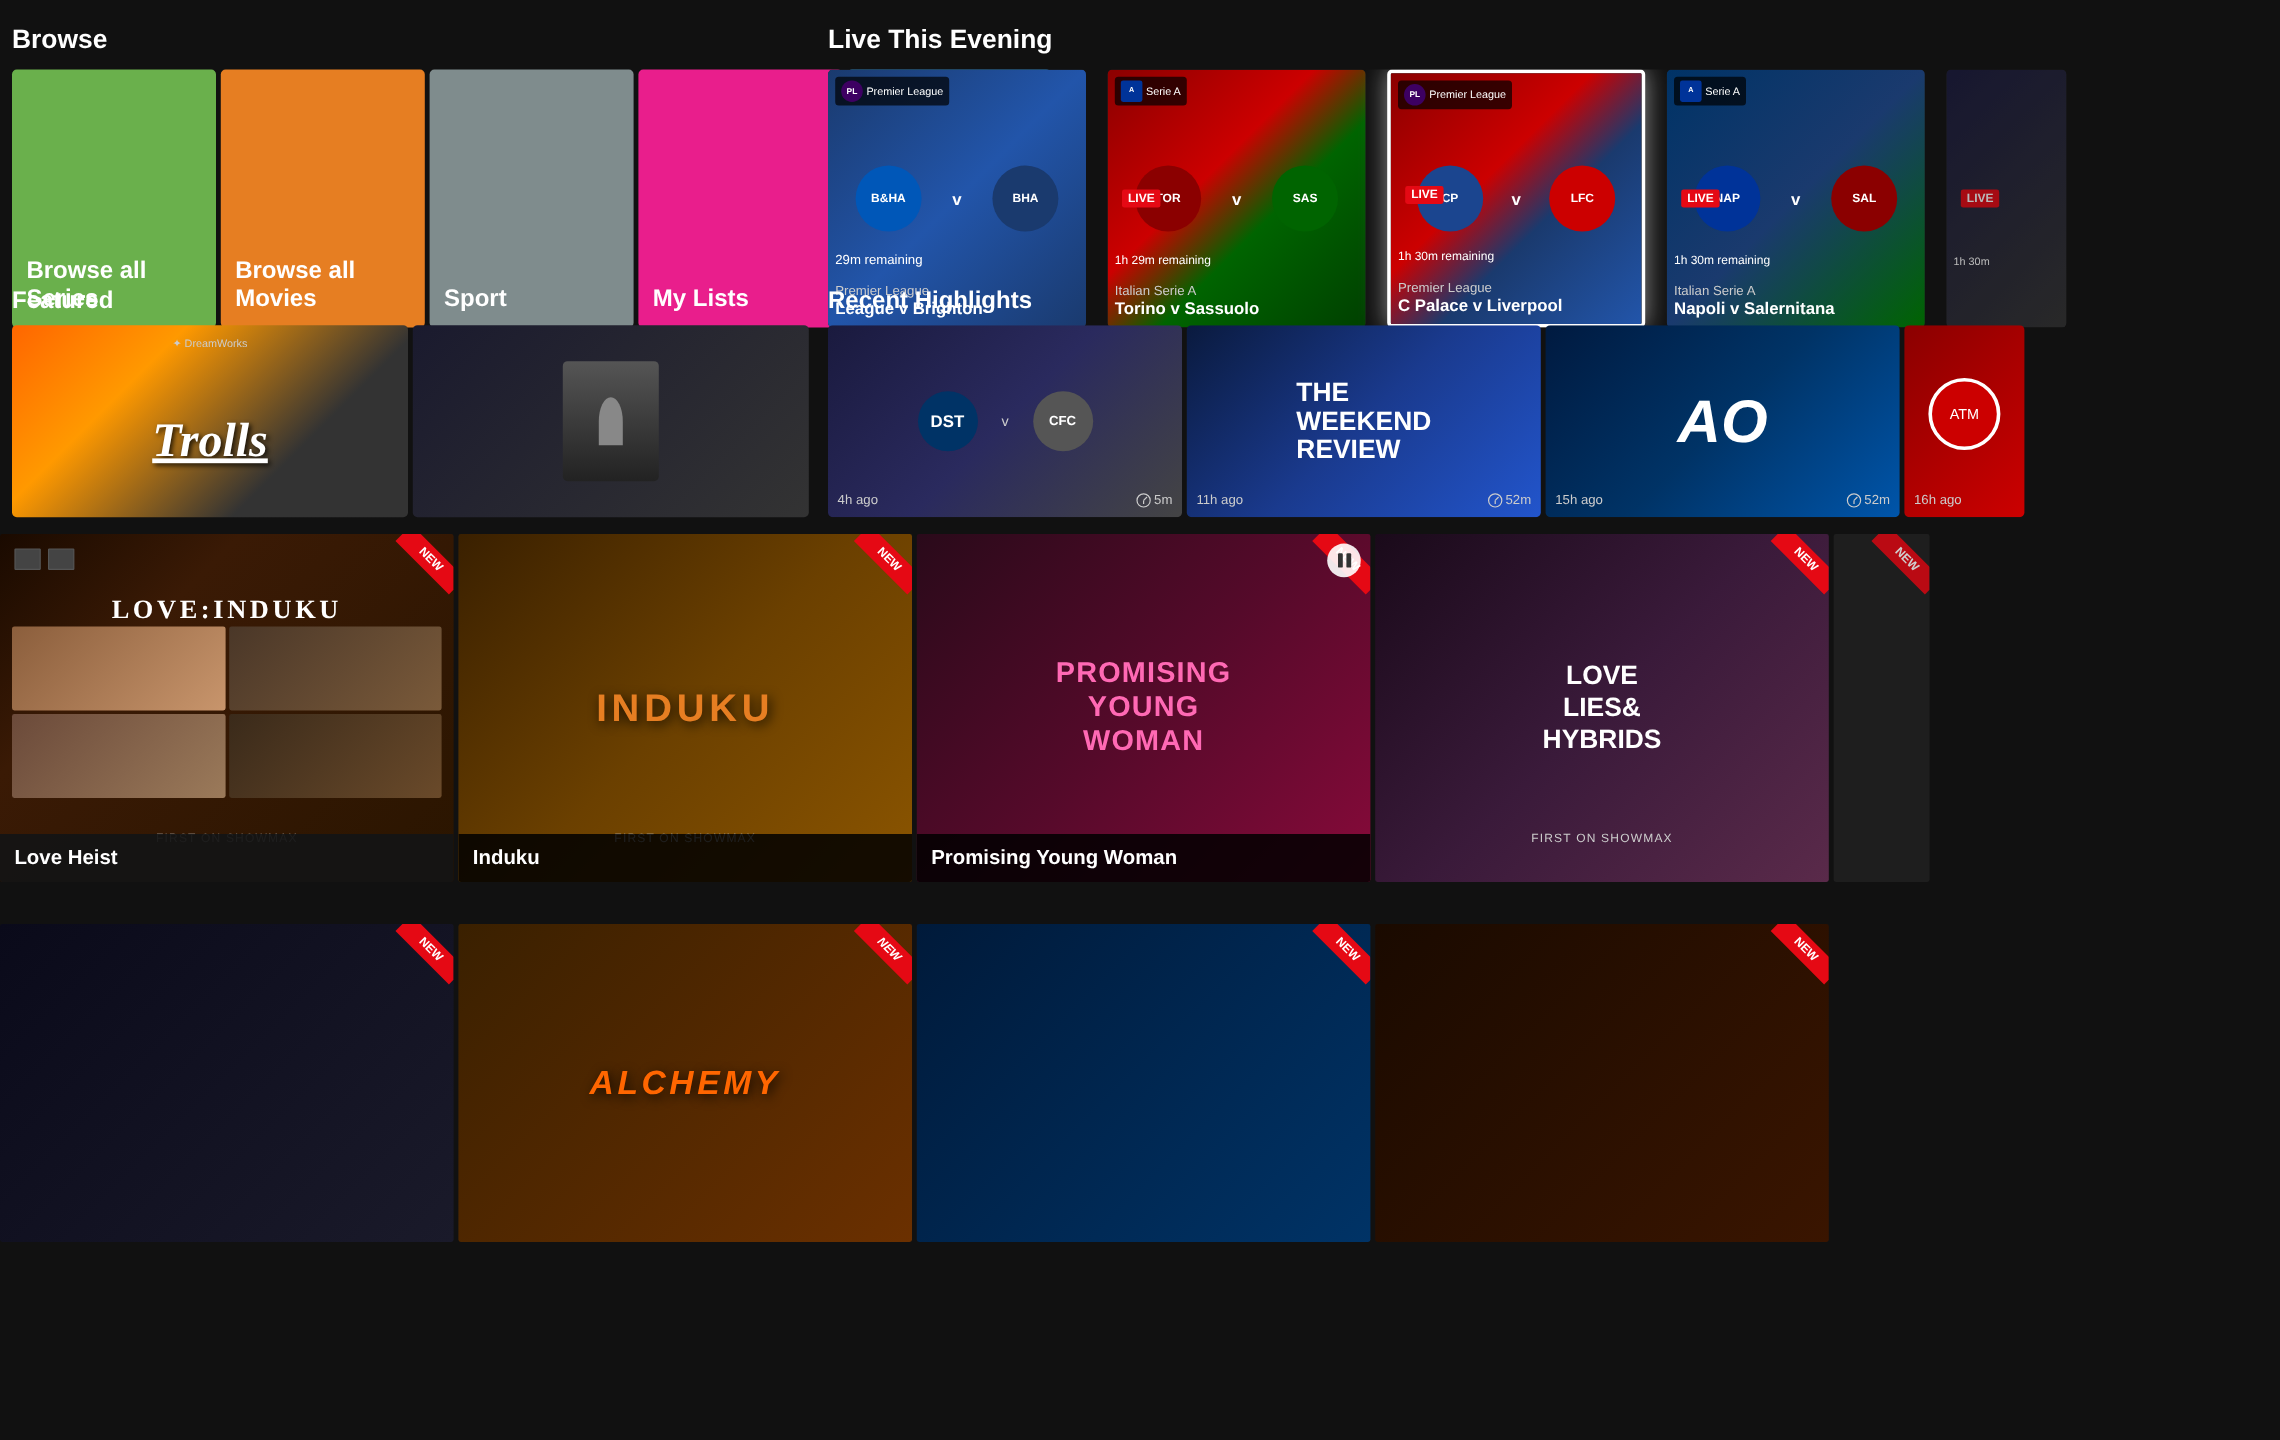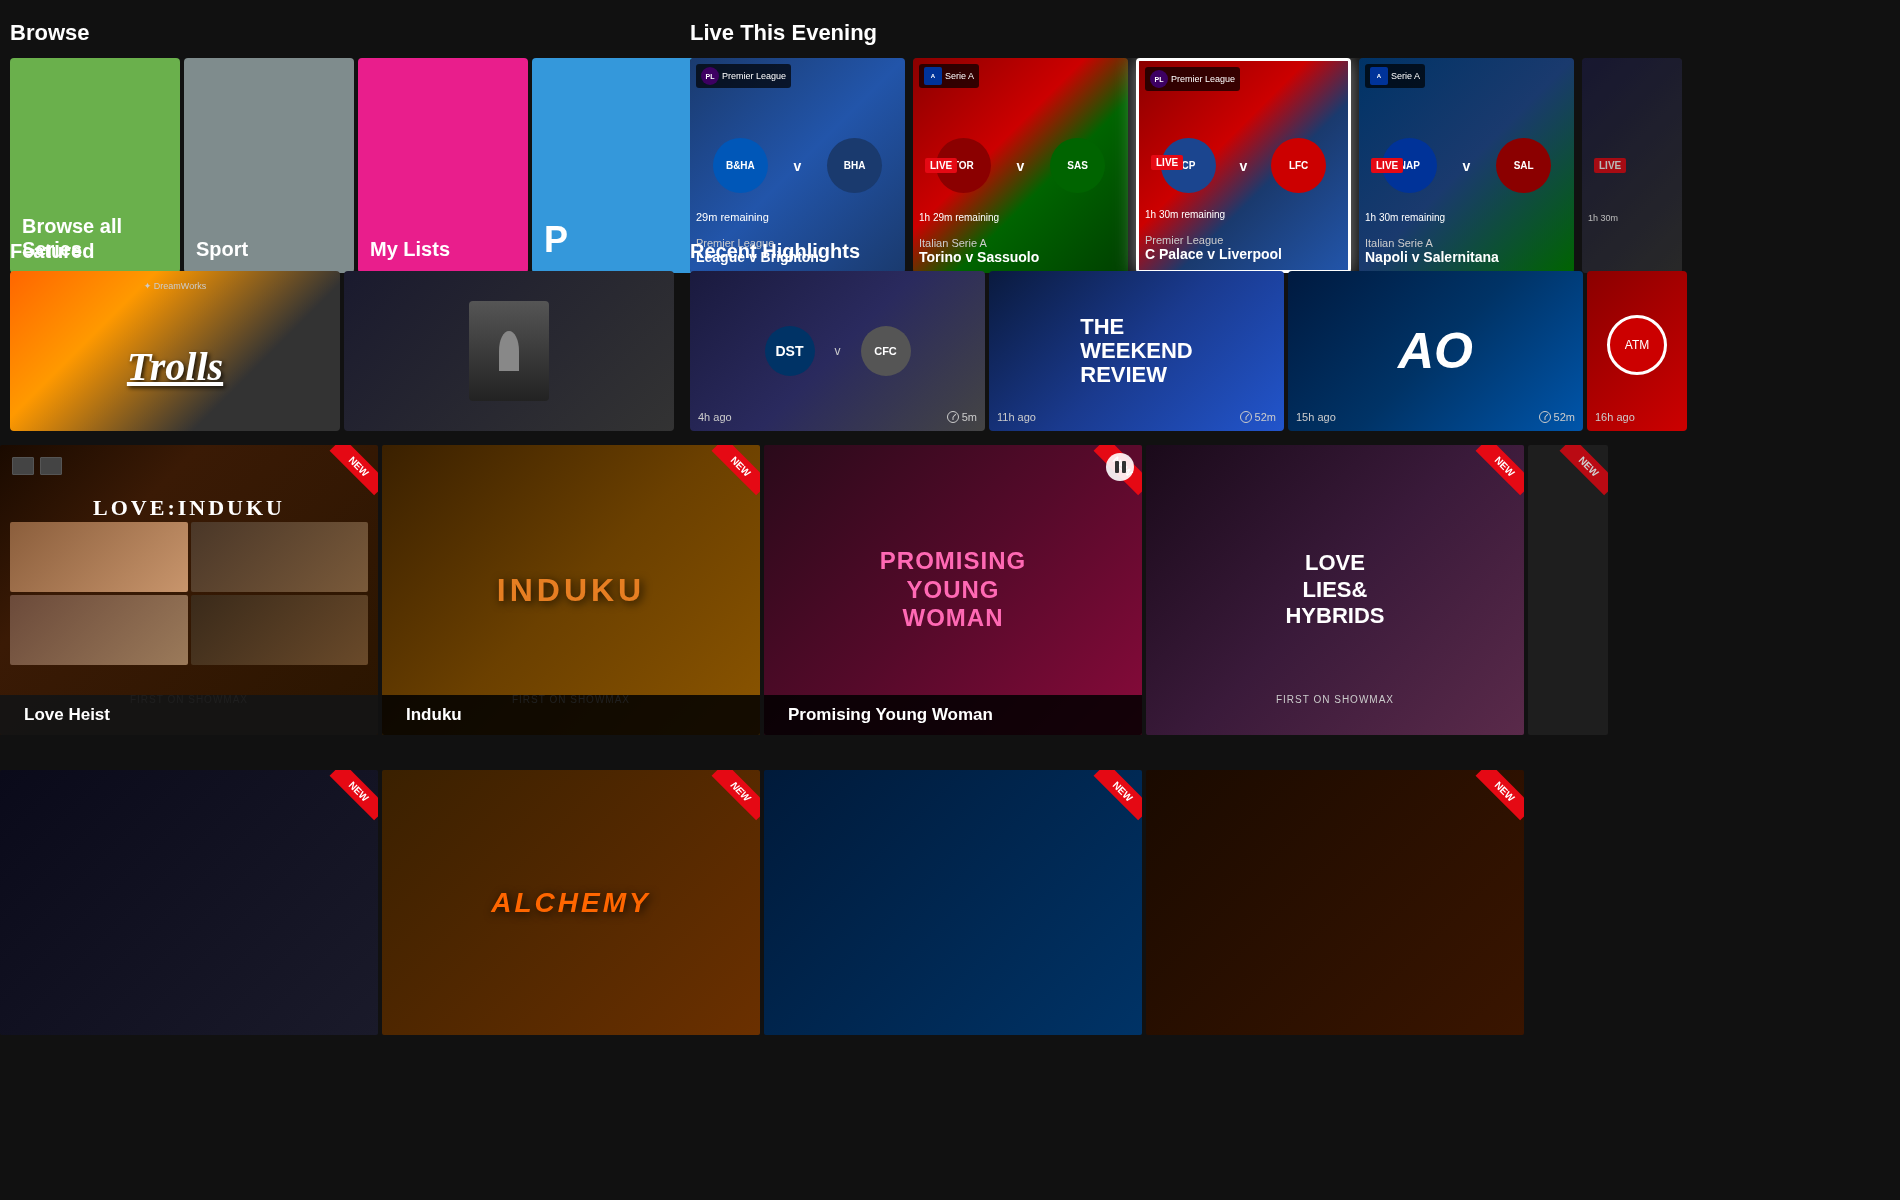--- a/index.html
+++ b/index.html
@@ -55,21 +55,21 @@
       width: 1200px;
     }
     .live-title {
       font-size: 22px;
       font-weight: bold;
       color: #fff;
       margin-bottom: 12px;
     }
     .live-cards {
       display: flex;
-      gap: 8px;
+      gap: 18px;
       overflow: hidden;
     }
     .live-card {
       width: 215px;
       height: 215px;
       background: #222;
       border-radius: 4px;
       position: relative;
       overflow: hidden;
       cursor: pointer;
@@ -385,21 +385,21 @@
       padding: 4px 20px;
       transform: rotate(45deg);
       display: block;
     }
     .show-card-label {
       position: absolute;
       bottom: 0;
       left: 0;
       right: 0;
       background: rgba(0,0,0,0.85);
-      padding: 10px 24px;
+      padding: 10px 12px;
       font-size: 17px;
       font-weight: bold;
       color: #fff;
     }
     .active-show-label {
       background: rgba(20,20,20,0.95);
     }
 
     
     .shows-section-2 {
@@ -488,20 +488,23 @@
   </style>
 </head>
 <body>
 
 <div class="browse-section">
   <div class="browse-title">Browse</div>
   <div class="browse-tiles">
     <div class="browse-tile tile-green">
       <span>Browse all Series</span>
     </div>
+    <div class="browse-tile tile-orange">
+      <span>Browse all Movies</span>
+    </div>
     <div class="browse-tile tile-gray">
       <span>Sport</span>
     </div>
     <div class="browse-tile tile-pink">
       <span>My Lists</span>
     </div>
     <div class="browse-tile tile-blue" style="font-size:36px;">
       <span>P</span>
     </div>
   </div>

